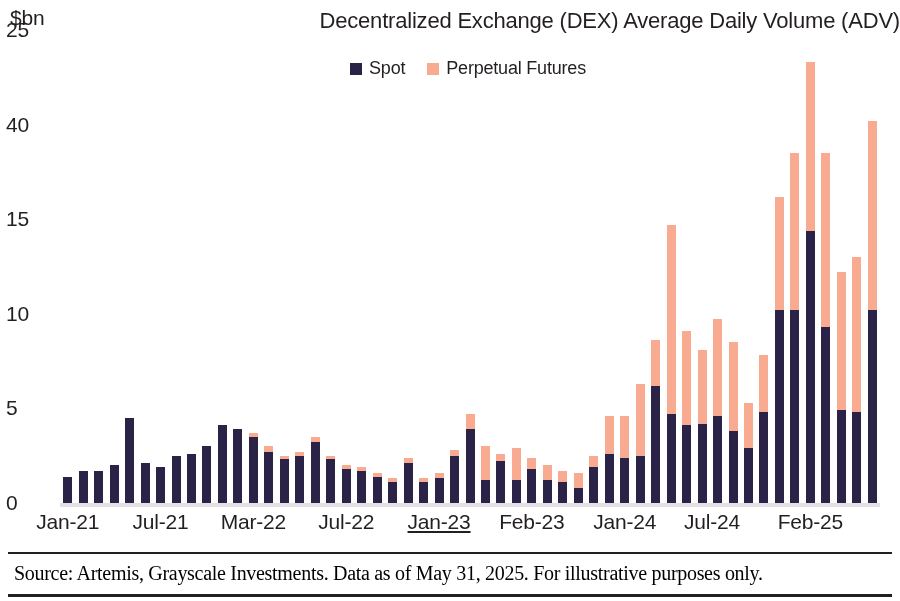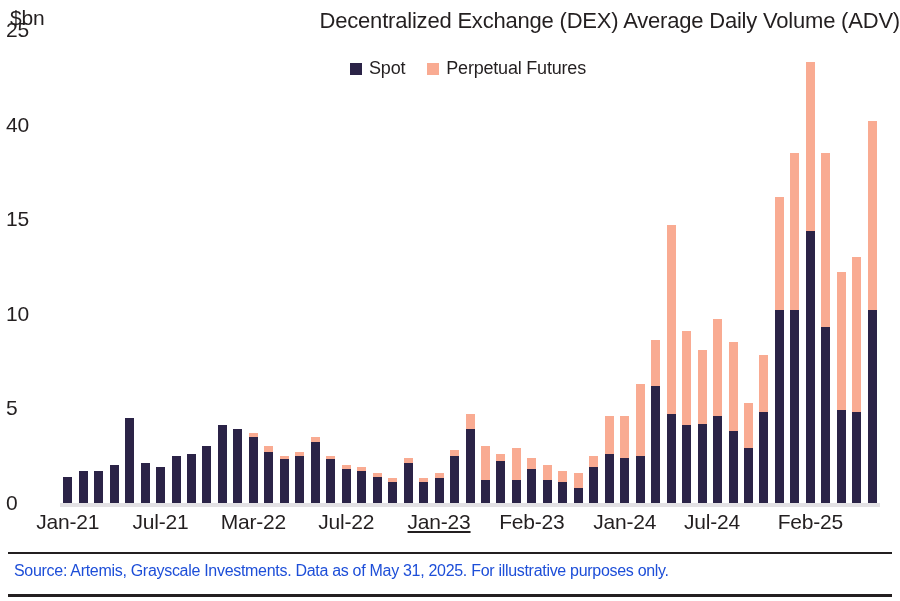--- a/index.html
+++ b/index.html
@@ -144,23 +144,24 @@
     left: 8px;
     top: 552px;
     width: 884px;
     height: 2px;
     background: #231f20;
   }
   #source-note {
     position: absolute;
     left: 14px;
     top: 562px;
-    font-size: 16px;
-    color: #1d4ed8;
+    font-size: 20px;
+    color: #000000;
     letter-spacing: -0.3px;
+    font-family: Liberation Serif, serif;
   }
   #bottom-rule {
     position: absolute;
     left: 8px;
     top: 594px;
     width: 884px;
     height: 3px;
     background: #231f20;
   }
 </style>

